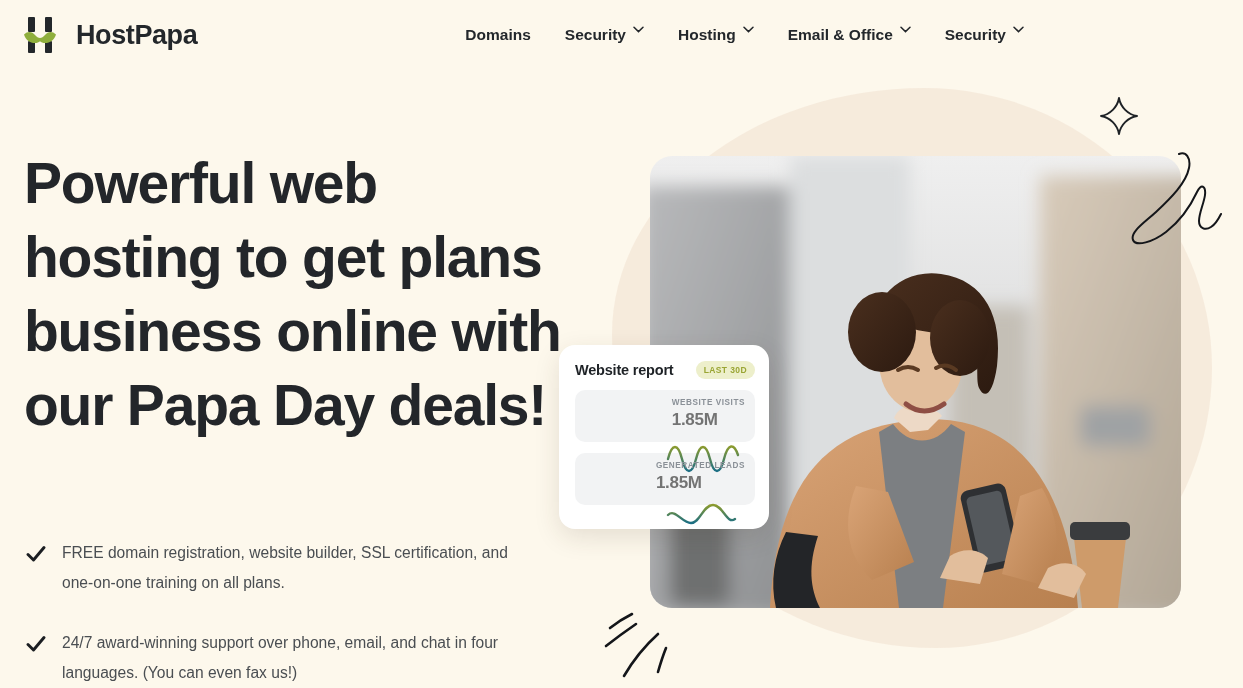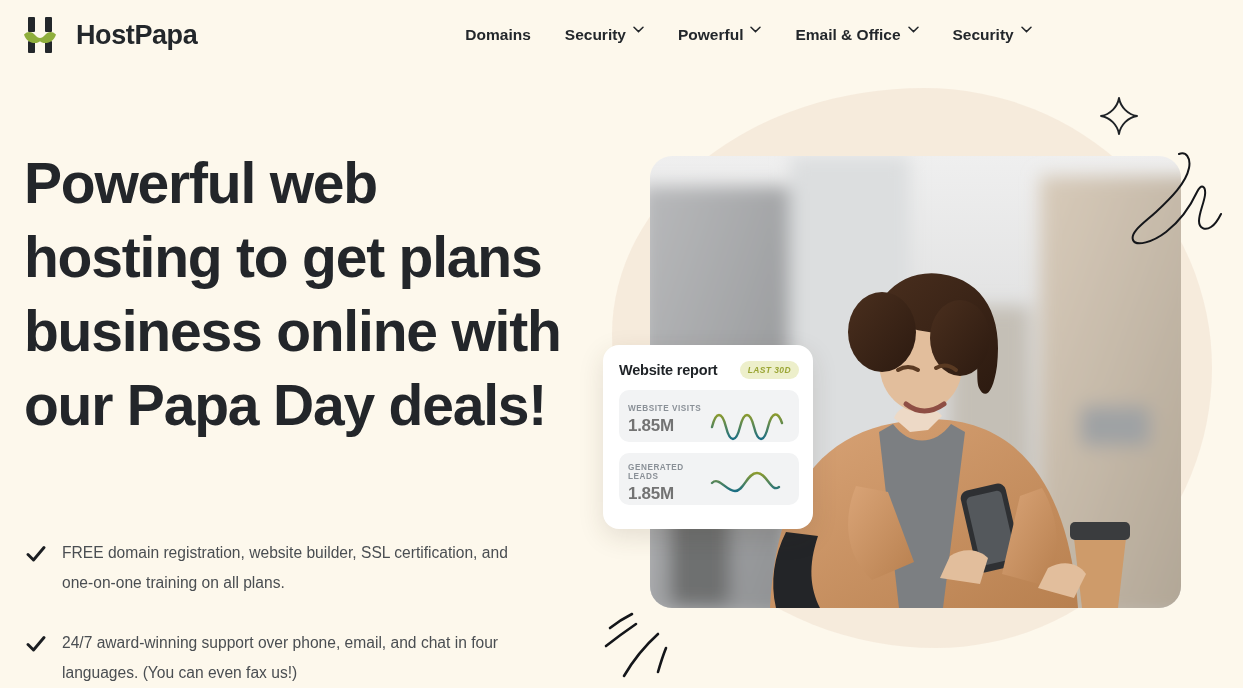--- a/index.html
+++ b/index.html
@@ -57,33 +57,32 @@
   }
   .photo svg { display: block; width: 100%; height: 100%; }
 
   
   .report-card {
     position: absolute; left: 559px; top: 345px;
     width: 210px; height: 184px;
     background: #FFFFFF; border-radius: 16px;
     box-shadow: 0 8px 26px rgba(60,50,30,.13);
     padding: 16px 14px 14px 16px;
-    margin-left: 44px;
   }
   .card-head { display: flex; align-items: center; justify-content: space-between; }
   .card-title { font-size: 14.5px; font-weight: bold; color: #1E2226; letter-spacing: -.2px; }
   .badge {
     background: #EDEFCB; color: #9AA534;
     font-size: 8.5px; font-weight: bold; letter-spacing: .4px;
-    padding: 4px 8px; border-radius: 9px; white-space: nowrap; font-style: italic;
+    padding: 4px 8px; border-radius: 9px; white-space: nowrap;
   }
   .metric {
     margin-top: 11px; background: #F2F3F4; border-radius: 10px;
     height: 52px; padding: 8px 10px 0 9px;
-    display: flex; align-items: center; justify-content: space-between;
+    display: flex; align-items: flex-end; justify-content: space-between; flex-direction: column;
   }
   .metric-label {
     font-size: 8.2px; font-weight: bold; color: #8A9097;
     letter-spacing: .55px; display: block;
   }
   .metric-value {
     font-size: 17px; font-weight: bold; color: #737373;
     letter-spacing: -.3px; margin-top: 3px; display: block;
   }
   .spark { width: 80px; height: 42px; flex: none; margin-top: 2px; }
@@ -116,21 +115,21 @@
       <div class="nav-item">
         <span>Domains</span>
       </div>
       <div class="nav-item">
         <span>Security</span>
         <svg class="chev" viewBox="0 0 11 7">
           <path d="M1 1.2 5.5 5.6 10 1.2" fill="none" stroke="#23272B" stroke-width="1.5" stroke-linecap="round"></path>
         </svg>
       </div>
       <div class="nav-item">
-        <span>Powerful</span>
+        <span>Hosting</span>
         <svg class="chev" viewBox="0 0 11 7">
           <path d="M1 1.2 5.5 5.6 10 1.2" fill="none" stroke="#23272B" stroke-width="1.5" stroke-linecap="round"></path>
         </svg>
       </div>
       <div class="nav-item">
         <span>Email &amp; Office</span>
         <svg class="chev" viewBox="0 0 11 7">
           <path d="M1 1.2 5.5 5.6 10 1.2" fill="none" stroke="#23272B" stroke-width="1.5" stroke-linecap="round"></path>
         </svg>
       </div>

